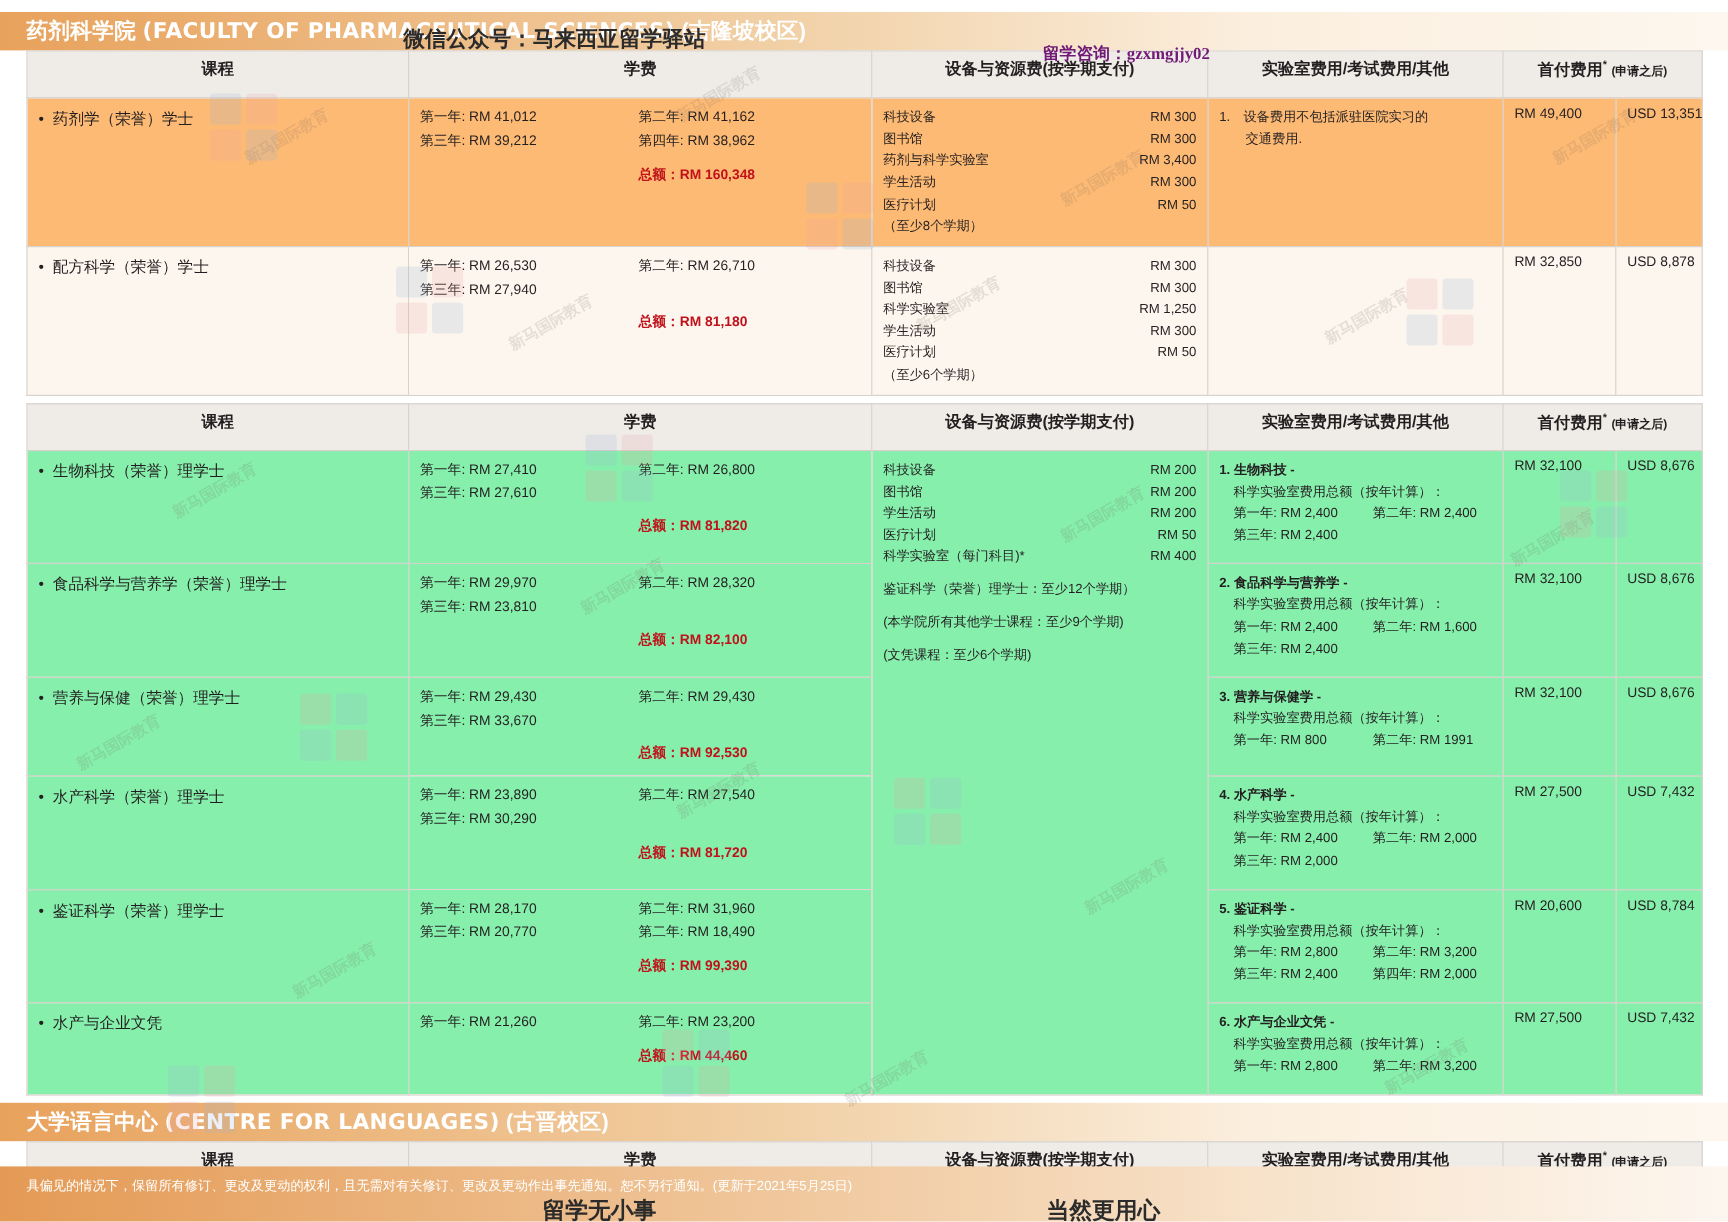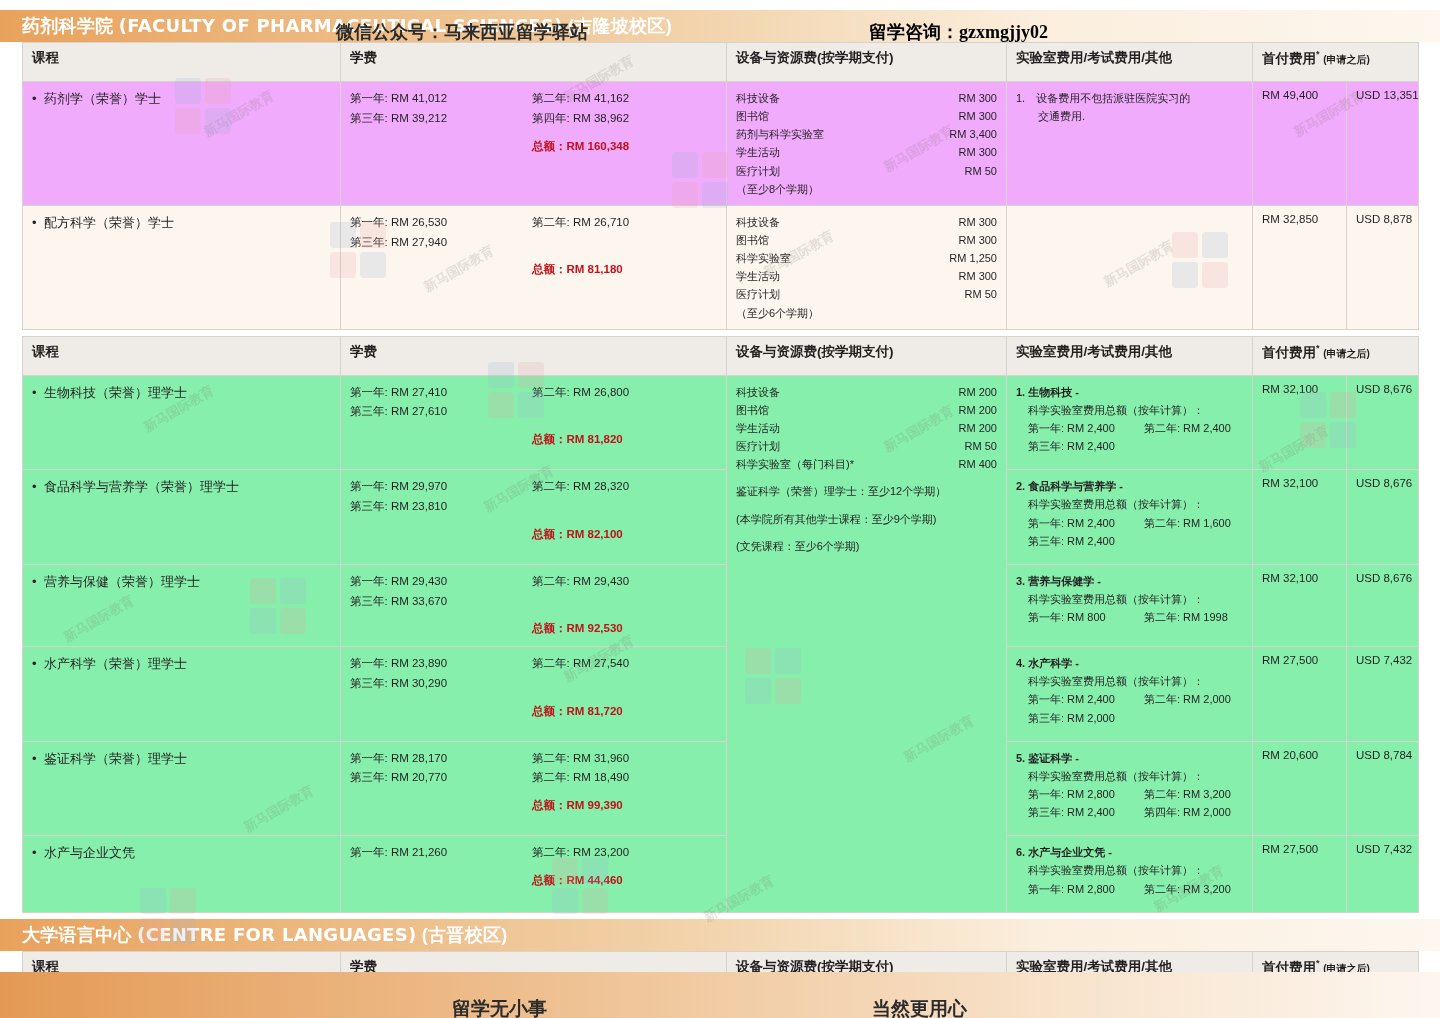--- a/index.html
+++ b/index.html
@@ -15,21 +15,21 @@
   
   .wm{position:absolute;pointer-events:none;z-index:5;
       font-family:"Liberation Sans",sans-serif;
       color:rgba(120,105,95,.17);font-weight:bold;font-size:13px;
       transform:rotate(-30deg);white-space:nowrap;}
   .wm2{position:absolute;pointer-events:none;z-index:5;opacity:.20;}
   .wm2 .sq{position:absolute;width:26px;height:26px;border-radius:3px;}
 
   .topline{position:absolute;top:8px;left:0;width:1440px;height:30px;z-index:9;}
   .topline .t1{position:absolute;left:336px;top:2px;font-size:18px;font-weight:bold;color:#2b2b2b;}
-  .topline .t2{position:absolute;left:869px;top:2px;font-size:18px;font-weight:bold;color:#000000;font-family:"Liberation Serif",serif;}
+  .topline .t2{position:absolute;left:869px;top:18px;font-size:14px;font-weight:bold;color:#701a75;font-family:"Liberation Serif",serif;}
 
   .botline{position:absolute;left:0;bottom:4px;width:1440px;height:28px;z-index:9;text-align:center;}
   .botline span{font-size:19px;font-weight:bold;color:#2b2b2b;}
   .botline .b1{position:absolute;left:452px;top:0;}
   .botline .b2{position:absolute;left:872px;top:0;}
 
   
   .sec-head{
     background:linear-gradient(to right,#e8a25c,#f2d3ab 48%,#fbeedd 72%,#fdf7ef);
     height:32px;line-height:32px;padding-left:22px;
@@ -38,21 +38,21 @@
   }
   .sec-head .en{font-family:"DejaVu Sans",sans-serif;}
   .sec-head .cn2{color:#ffffff;}
 
   
   table.ft{border-collapse:collapse;width:1396px;margin:0 22px;table-layout:fixed;}
   table.ft th,table.ft td{
     border:1px solid #d7d2cc;vertical-align:top;padding:7px 9px;
   }
   table.ft thead th{
-    background:#efece8;font-size:13.5px;font-weight:bold;text-align:left;
+    background:#efece8;font-size:13.5px;font-weight:bold;text-align:center;
     height:26px;padding:6px 9px;color:#231f20;
   }
   thead th .sup{font-size:9px;vertical-align:super;}
   thead th .small{font-size:10px;font-weight:bold;}
 
   col.c1{width:318px}
   col.c2{width:386px}
   col.c3{width:280px}
   col.c4{width:246px}
   col.c5{width:94px}
@@ -73,21 +73,21 @@
   td.lab{font-size:11px;line-height:1.65;}
   td.lab .item{margin-bottom:7px;}
   td.lab .ttl{font-weight:normal;}
   td.lab .ttl b{font-weight:bold;}
   td.lab .sub{padding-left:12px;}
   td.lab .sub .pair{display:flex;}
   td.lab .sub .pair span:first-child{width:116px;}
   td.money{font-size:11.5px;text-align:left;white-space:nowrap;}
 
   
-  .band-pharm td{background:#f0abfc;}
+  .band-pharm td{background:#fdba74;}
   .band-pharm tr:nth-child(2) td{background:#fdf6ee;}
   .band-app td{background:#86efac;}
 
   
   .disclaimer{
     position:absolute;left:0;bottom:0;width:1440px;
     background:linear-gradient(to right,#e49a55,#f0c79c 45%,#f8e4cd 75%,#fdf6ef);
     color:#ffffff;font-size:11px;line-height:1.75;
     padding:8px 22px 10px 22px;box-sizing:border-box;
     height:56px;
@@ -411,21 +411,21 @@
           <div><span class="col-a">第三年: RM 33,670</span></div>
           <div class="total-row"><span class="col-a"></span><span class="total">总额：</span><span class="total">RM 92,530</span></div>
         </td>
         <td class="lab">
           <div class="item">
             <div class="ttl"><b>3.</b> <b>营养与保健学 -</b></div>
             <div class="sub">
               <div>科学实验室费用总额（按年计算）：</div>
               <div class="pair">
                   <span>第一年: RM 800</span>
-                  <span>第二年: RM 1998</span>
+                  <span>第二年: RM 1991</span>
                 </div>
             </div>
           </div>
         </td>
         <td class="money">RM 32,100</td>
         <td class="money">USD  8,676</td>
       </tr>
 
       <tr style="height:76px;">
         <td class="prog">
@@ -537,20 +537,21 @@
         <th colspan="2">
           <span>首付费用</span><span class="sup">*</span>
           <span class="small">(申请之后)</span>
         </th>
       </tr>
     </thead>
 
   </table>
 
   <div class="disclaimer">
+    <div>具偏见的情况下，保留所有修订、更改及更动的权利，且无需对有关修订、更改及更动作出事先通知。恕不另行通知。(更新于2021年5月25日)</div>
   </div>
 
   <div class="botline">
     <span class="b1">留学无小事</span>
     <span class="b2">当然更用心</span>
   </div>
 
 </div>
 
 </body></html>

